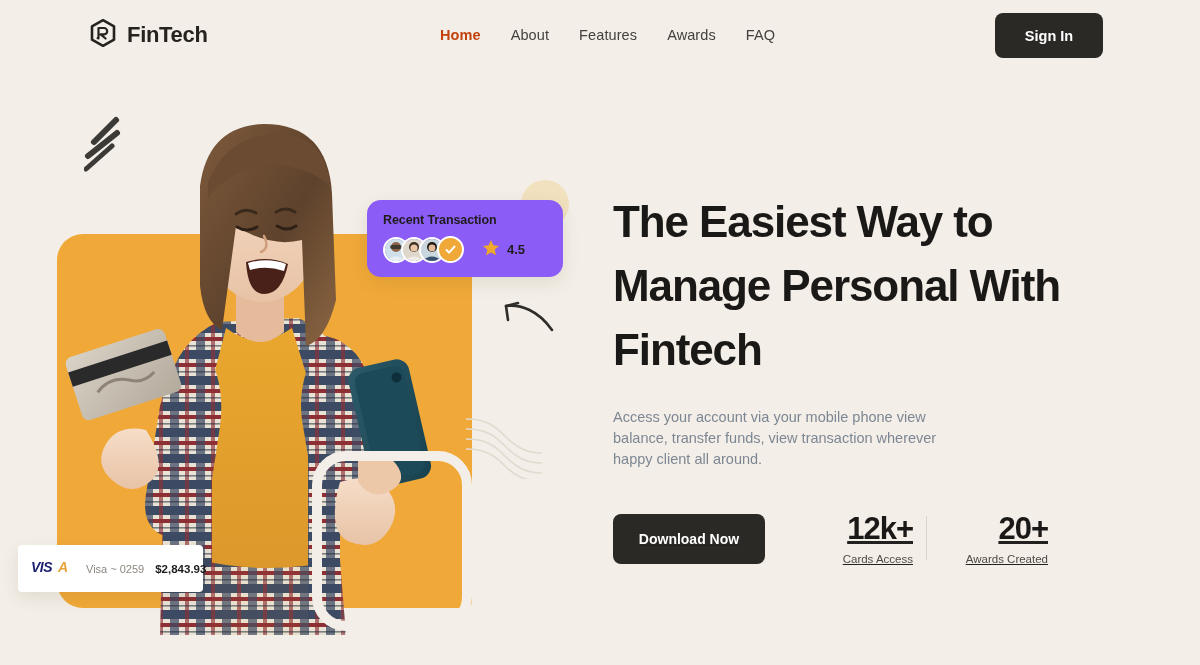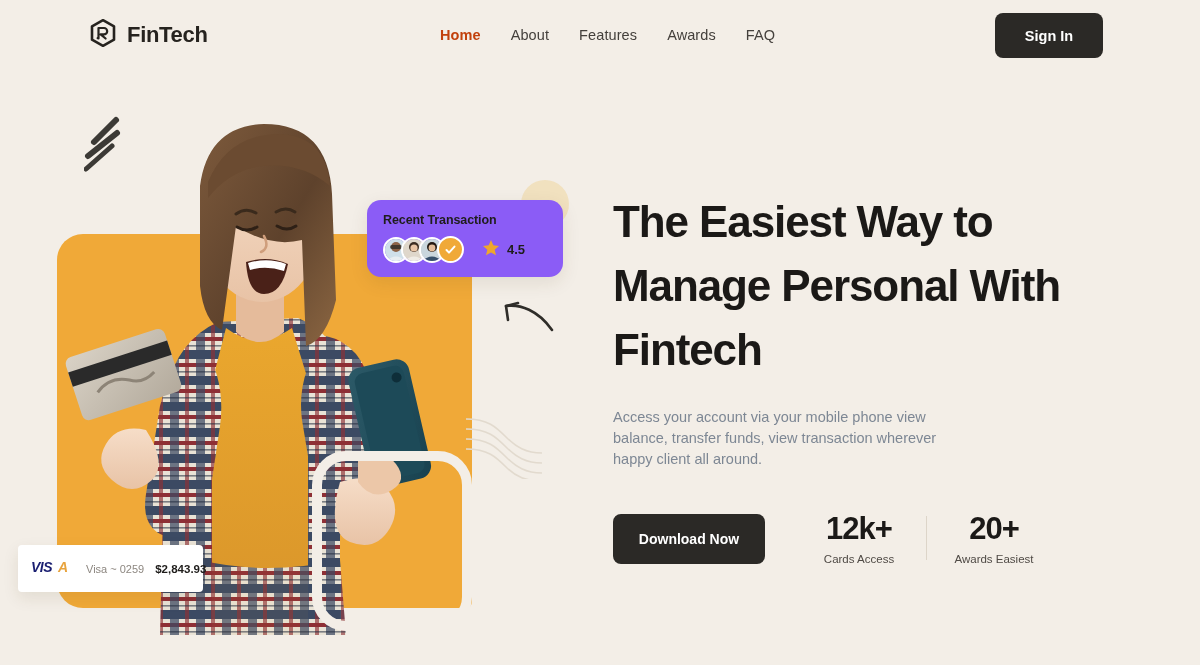--- a/index.html
+++ b/index.html
@@ -266,39 +266,40 @@
     font-size: 14.5px;
     line-height: 21px;
     color: #7d8794;
     max-width: 360px;
   }
 
   .cta-row {
     margin-top: 42px;
     display: flex;
     align-items: center;
+    text-decoration: underline;
   }
   .download-btn {
     width: 152px;
     height: 50px;
     background: #2b2926;
     color: #ffffff;
     border: none;
     border-radius: 8px;
     font-family: "Liberation Sans", sans-serif;
     font-size: 14px;
     font-weight: bold;
     cursor: pointer;
   }
   .stats {
     display: flex;
     align-items: flex-start;
     margin-left: 40px;
   }
-  .stat { width: 108px; text-align: center; }
+  .stat { width: 108px; text-align: right; }
   .stat-value {
     font-size: 31px;
     font-weight: bold;
     letter-spacing: -1px;
     color: #1b1917;
     line-height: 34px;
   }
   .stat-label {
     margin-top: 7px;
     font-size: 11.5px;
@@ -523,17 +524,17 @@
     <button class="download-btn">Download Now</button>
 
     <div class="stats">
       <div class="stat">
         <div class="stat-value">12k+</div>
         <div class="stat-label">Cards Access</div>
       </div>
       <div class="stat-divider"></div>
       <div class="stat">
         <div class="stat-value">20+</div>
-        <div class="stat-label">Awards Easiest</div>
+        <div class="stat-label">Awards Created</div>
       </div>
     </div>
   </div>
 </div>
 
 </body></html>

